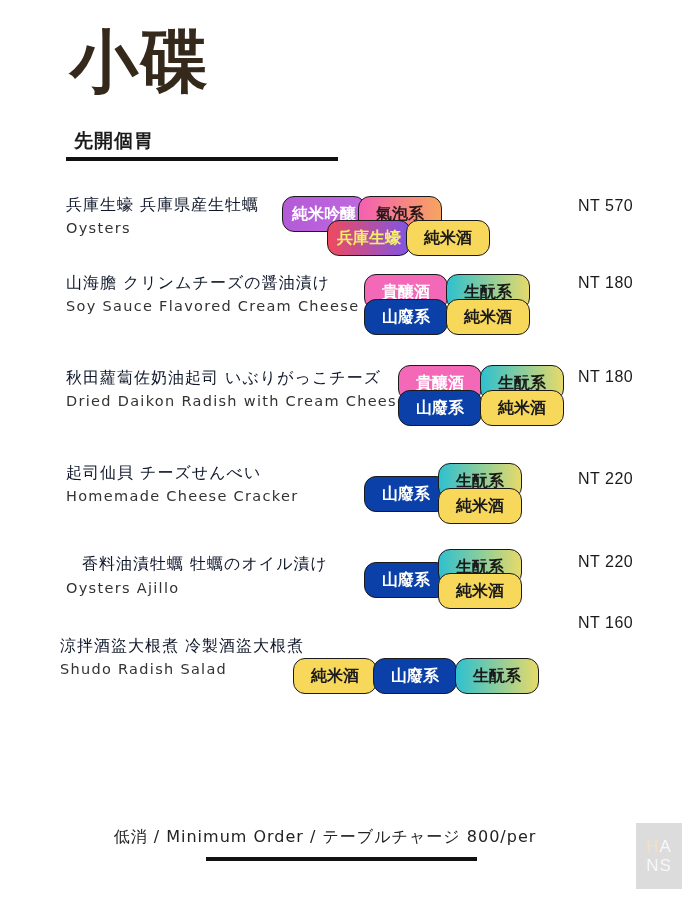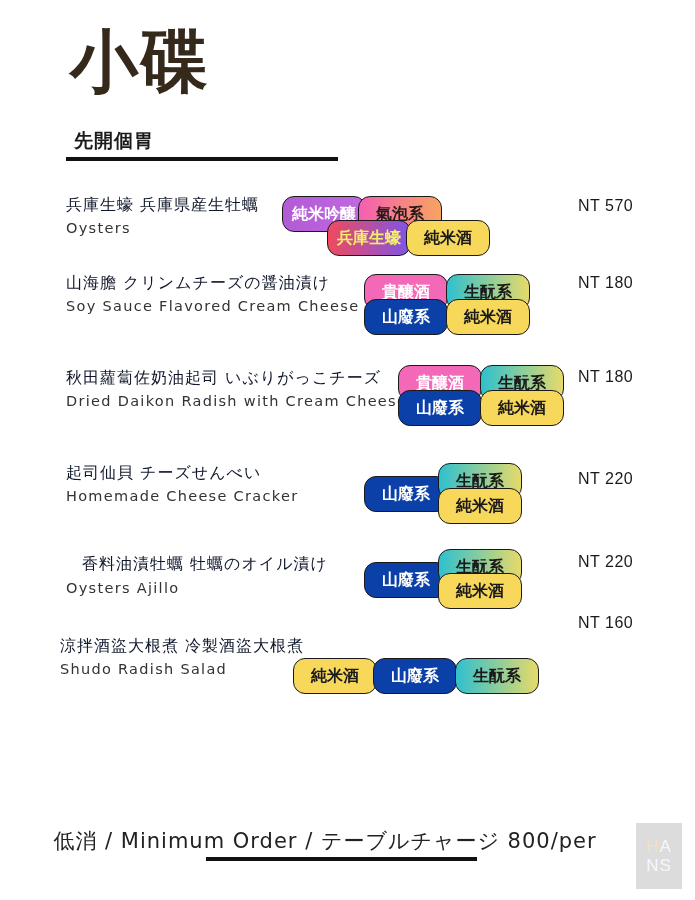--- a/index.html
+++ b/index.html
@@ -41,21 +41,21 @@
   .b-junmai-ginjo { background: linear-gradient(90deg, #b35ad6, #c069e0); color: #ffffff; }
   .b-sparkling { background: linear-gradient(90deg, #f45fb2, #f7a460); color: #2a1a1a; }
   .b-tokubetsu { background: linear-gradient(90deg, #ef4a5e, #7e55e6); color: #f4ef6a; }
   .b-junmai { background: #f8d85a; color: #1a1a1a; }
   .b-kijoshu { background: #f468b8; color: #ffffff; }
   .b-kimoto { background: linear-gradient(90deg, #2fc0cf, #e6da6a); color: #1a1a1a; }
   .b-yamahai { background: #0a40a8; color: #ffffff; }
 
   .footer-text {
     position: absolute; left: 0; width: 645px; top: 827px; text-align: center;
-    font-size: 21px; color: #222; letter-spacing: 1px; padding-left: 10px;
+    font-size: 16px; color: #222; letter-spacing: 1px; padding-left: 10px;
   }
   .footer-text span { display: inline-block; margin-left: -5px; }
   .footer-rule {
     position: absolute; left: 206px; top: 857px; width: 271px; height: 4px; background: #111;
   }
 
   .watermark {
     position: absolute; left: 636px; top: 823px; width: 46px; height: 66px;
     background: #dcdcdc; display: flex; flex-direction: column;
     align-items: center; justify-content: center;

